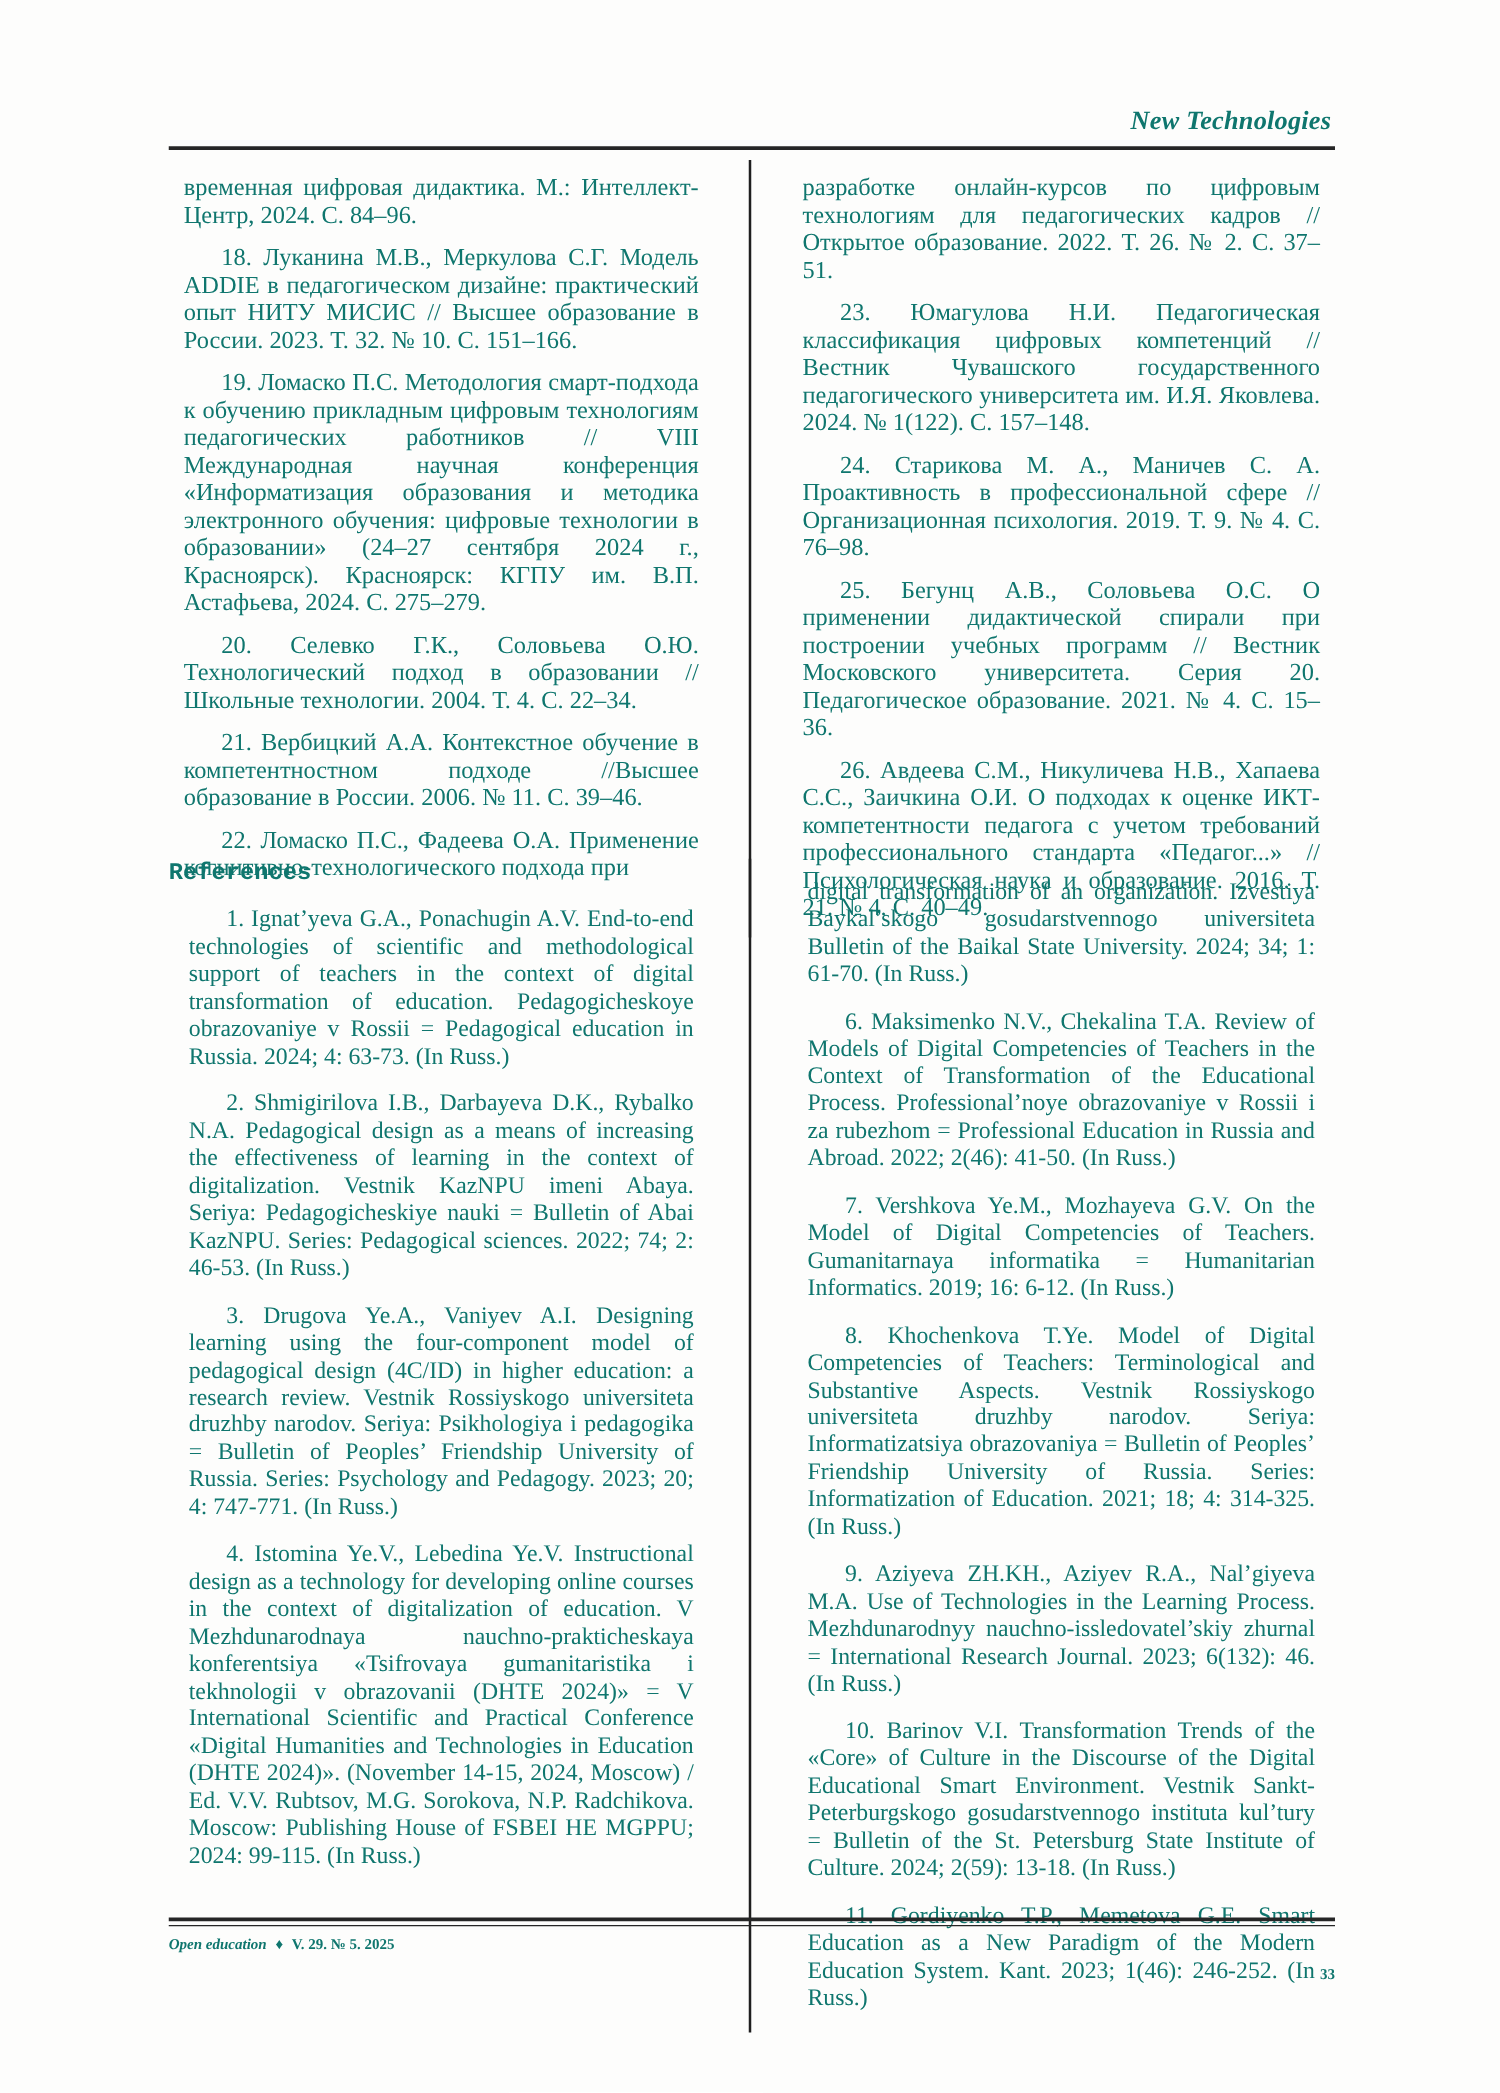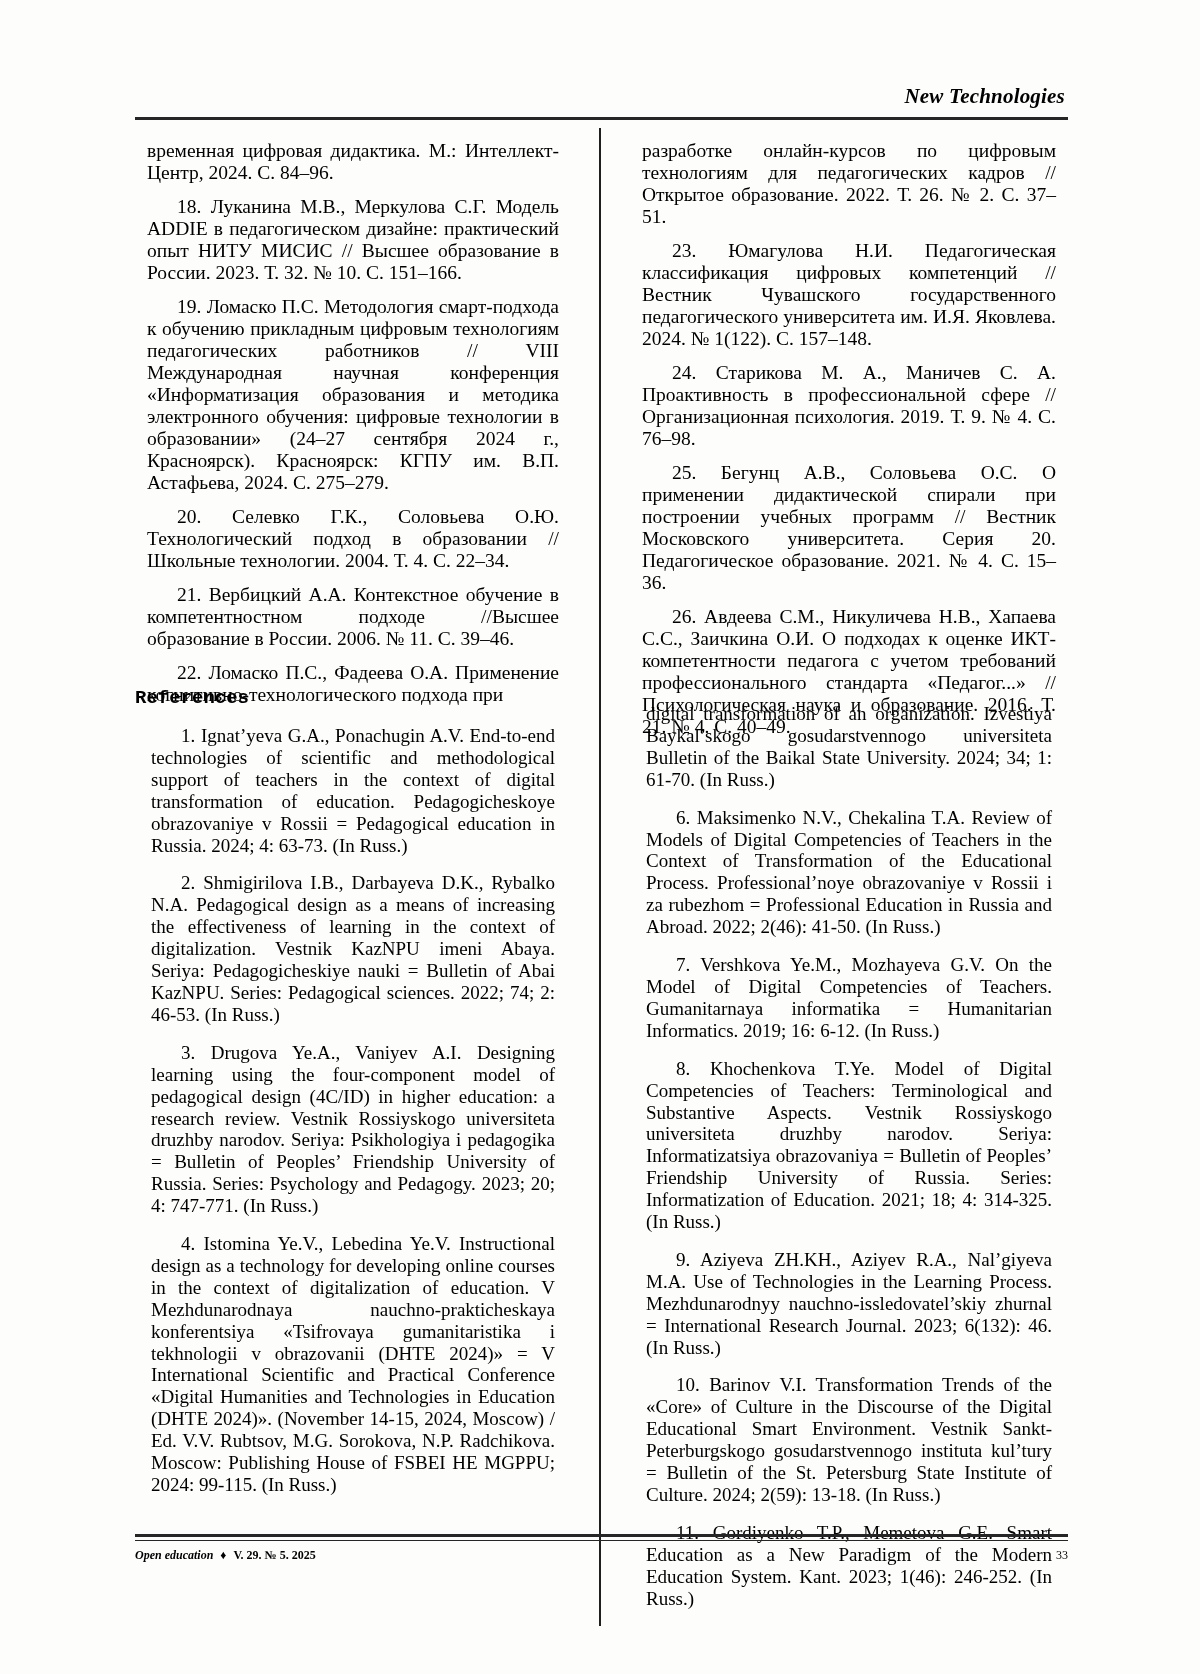--- a/index.html
+++ b/index.html
@@ -3,21 +3,21 @@
 <meta charset="utf-8">
 <style>
   html, body { margin: 0; padding: 0; background: #ffffff; }
   .page {
     position: relative;
     width: 1200px;
     height: 1674px;
     background: #fdfdfc;
     overflow: hidden;
     font-family: "Liberation Serif", serif;
-    color: #000000;
+    color: #0f766e;
   }
   .running-header {
     position: absolute;
     top: 84px;
     left: 135px;
     width: 930px;
     text-align: right;
     font-size: 21px;
     font-weight: bold;
     font-style: italic;
@@ -92,21 +92,21 @@
     width: 933px;
     display: flex;
     justify-content: space-between;
     align-items: flex-start;
     font-size: 12px;
   }
   .footer-left { white-space: nowrap; }
   .journal-title { font-style: italic; font-weight: bold; }
   .footer-separator { font-weight: bold; font-style: normal; padding: 0 4px; }
   .issue-info { font-weight: bold; }
-  .page-number { font-weight: normal; }
+  .page-number { font-weight: bold; margin-top: 24px; }
 </style>
 </head>
 <body>
 
 <div class="page">
 
   <div class="running-header">New Technologies</div>
 
   <div class="header-rule"></div>
 

